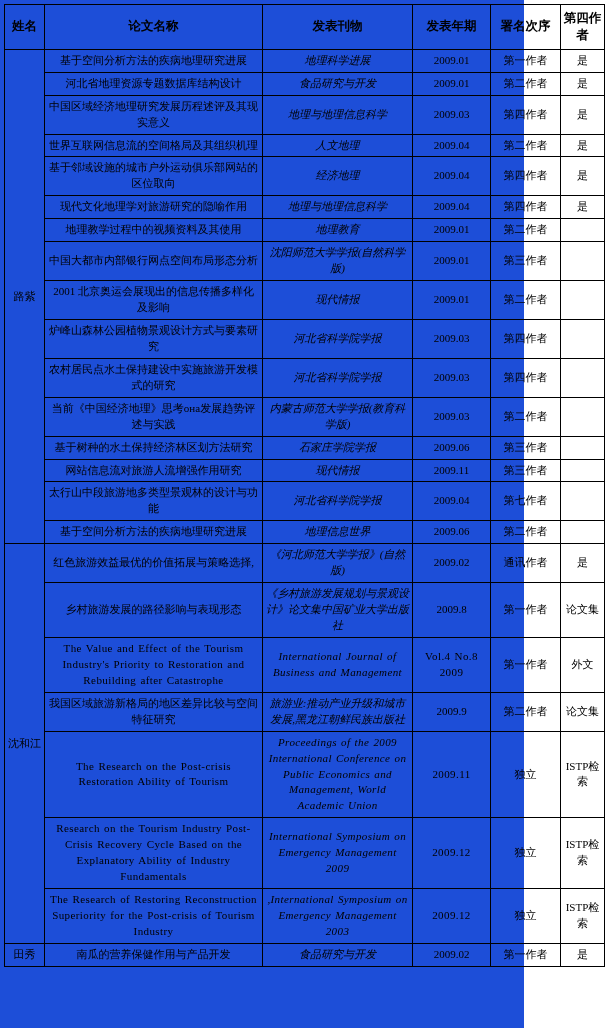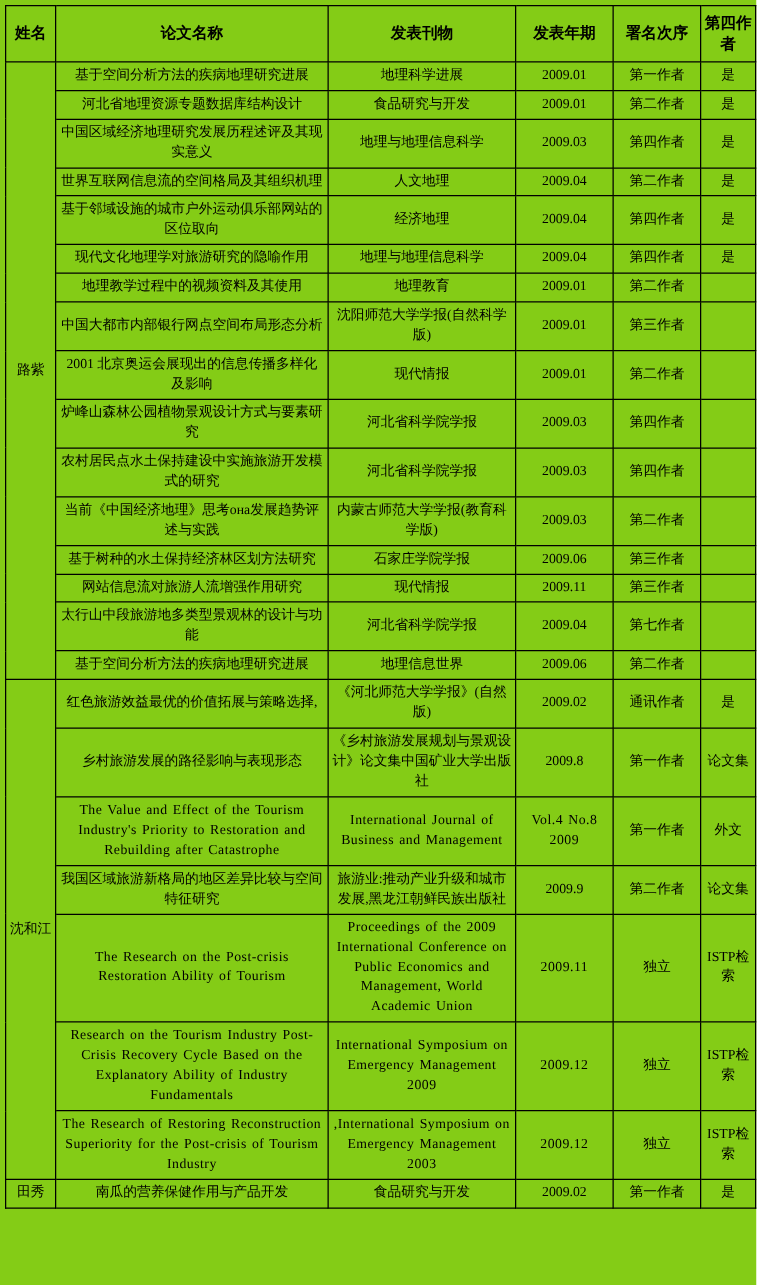--- a/index.html
+++ b/index.html
@@ -7,25 +7,25 @@
     padding: 0;
     background: #ffffff;
   }
   body {
     width: 608px;
     font-family: "Liberation Serif", "DejaVu Serif", serif;
     color: #000000;
     -webkit-font-smoothing: antialiased;
   }
   #paper {
-    width: 605px;
+    width: 524px;
     min-height: 1028px;
     box-sizing: border-box;
     padding: 4px 4px 0 4px;
-    background: #84cc16;
+    background: #1d4ed8;
   }
   table.pubs {
     border-collapse: collapse;
     width: 600px;
     table-layout: fixed;
     border: 1px solid #000;
   }
   table.pubs td, table.pubs th {
     border: 1px solid #000;
     padding: 3px 3px;
@@ -55,20 +55,21 @@
     line-height: 1.5;
     text-decoration: underline;
   }
   td.title-cell {
     padding-left: 5px;
     padding-right: 5px;
   }
   td.journal-cell {
     padding-left: 4px;
     padding-right: 4px;
+    font-style: italic;
   }
   td.en {
     font-family: "Liberation Serif", "DejaVu Serif", serif;
     letter-spacing: 0.4px;
     word-spacing: 1px;
   }
   .vert-name {
     display: inline-block;
     line-height: 1.45;
   }

